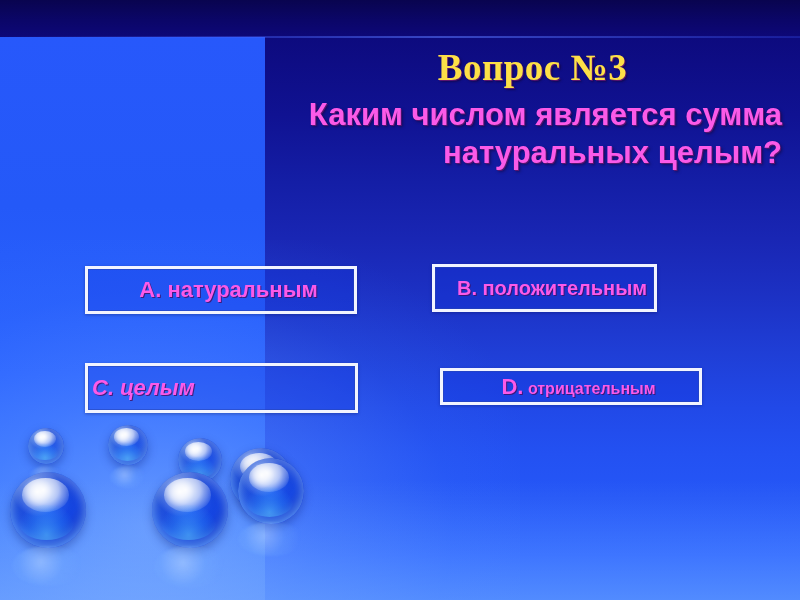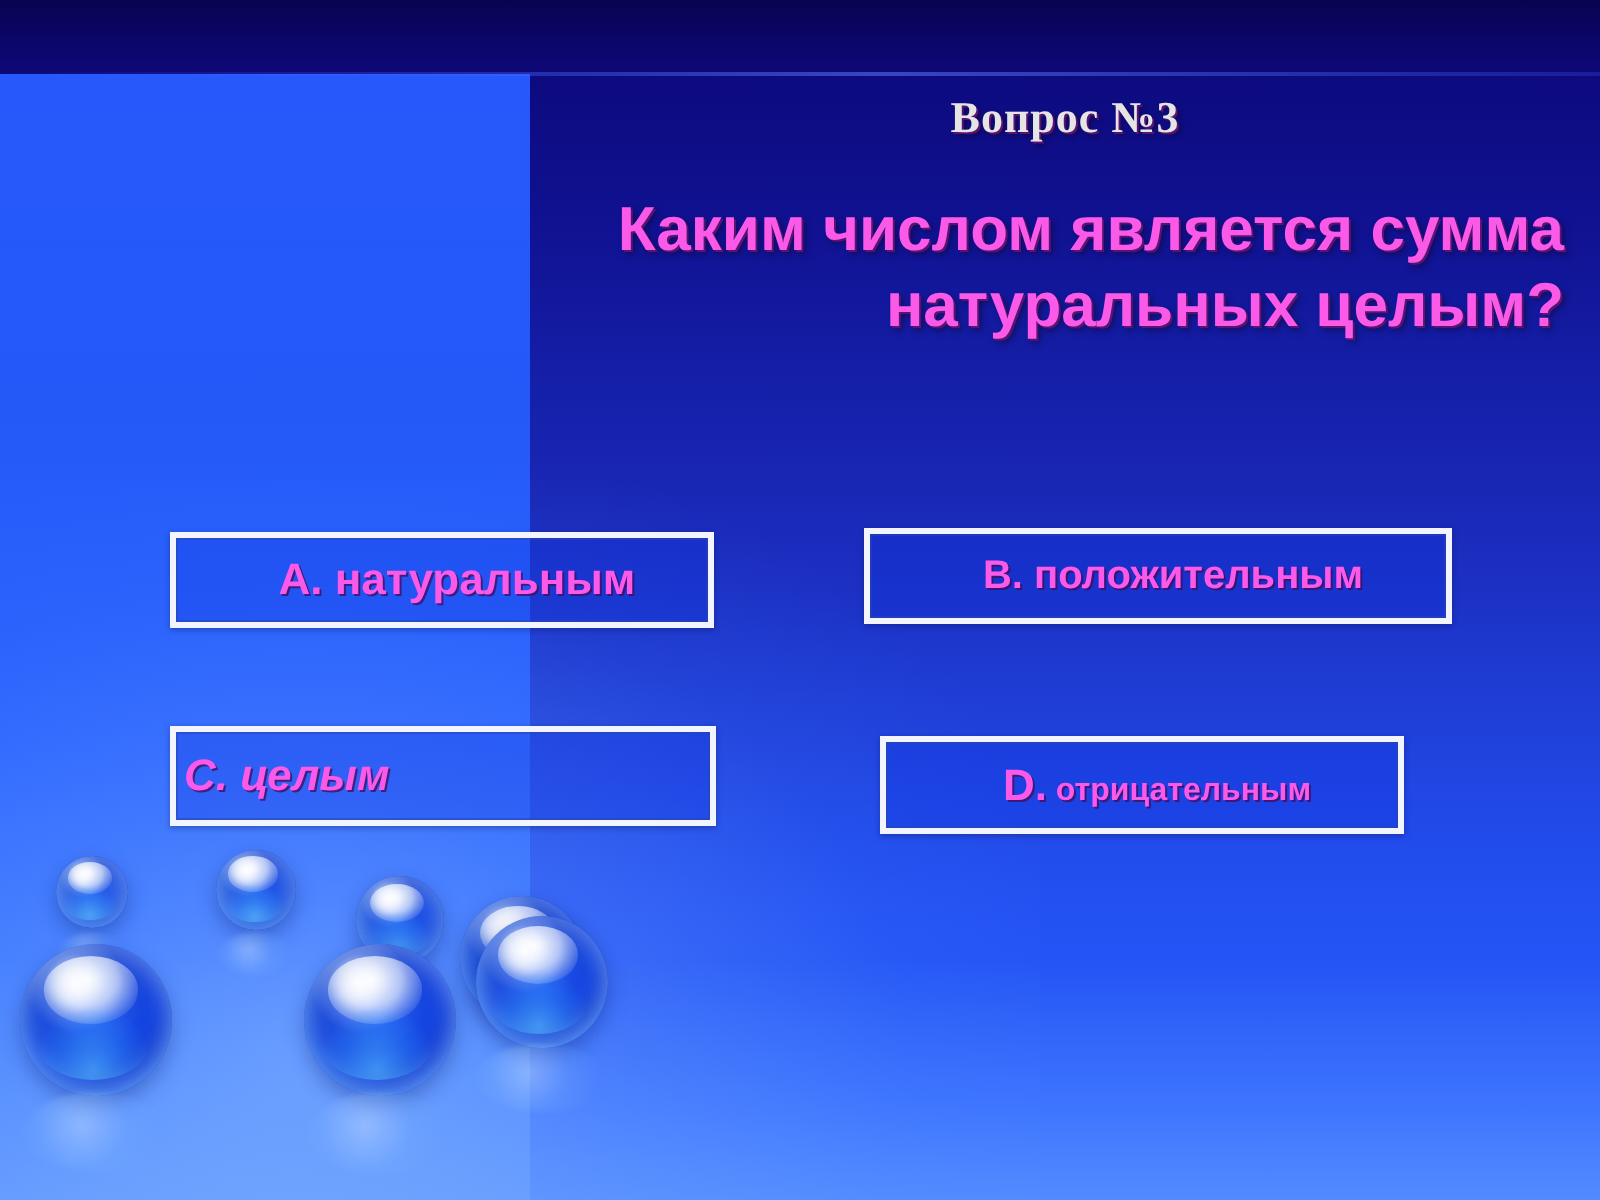--- a/index.html
+++ b/index.html
@@ -168,23 +168,23 @@
 
   
   .q-number {
     position: absolute;
     left: 265px;
     right: 0;
     top: 46px;
     text-align: center;
     font-family: "Liberation Serif", serif;
     font-weight: bold;
-    font-size: 22px;
+    font-size: 37px;
     letter-spacing: .5px;
-    color: #e5e5e5;
+    color: #fde047;
     text-shadow:
       1px 1px 0 #5a1470,
       2px 2px 2px rgba(20,0,40,.55);
     white-space: nowrap;
   }
   .q-text {
     position: absolute;
     left: 18px;
     right: 18px;
     top: 96px;
@@ -215,27 +215,27 @@
   .opt-label {
     font-weight: bold;
     color: #fb5ae8;
     text-shadow: 1px 1px 0 rgba(70,10,90,.75);
     white-space: nowrap;
   }
 
   #opt-a { left: 85px;  top: 266px; width: 272px; height: 48px; justify-content: center; }
   #opt-a .opt-label { font-size: 22px; }
 
-  #opt-b { left: 432px; top: 264px; width: 294px; height: 48px; justify-content: center; }
+  #opt-b { left: 432px; top: 264px; width: 225px; height: 48px; justify-content: center; }
   #opt-b .opt-label { font-size: 20px; }
 
   #opt-c { left: 85px;  top: 363px; width: 273px; height: 50px; justify-content: flex-start; padding-left: 4px; font-style: italic; }
   #opt-c .opt-label { font-size: 22px; }
 
-  #opt-d { left: 440px; top: 368px; width: 262px; height: 49px; justify-content: center; }
+  #opt-d { left: 440px; top: 368px; width: 262px; height: 37px; justify-content: center; }
   #opt-d .opt-label { font-size: 16px; }
   #opt-d .opt-letter { font-size: 22px; }
 </style>
 </head>
 <body>
 
 <div id="slide">
 
   <div class="bg-base"></div>
   <div class="bg-left"></div>

